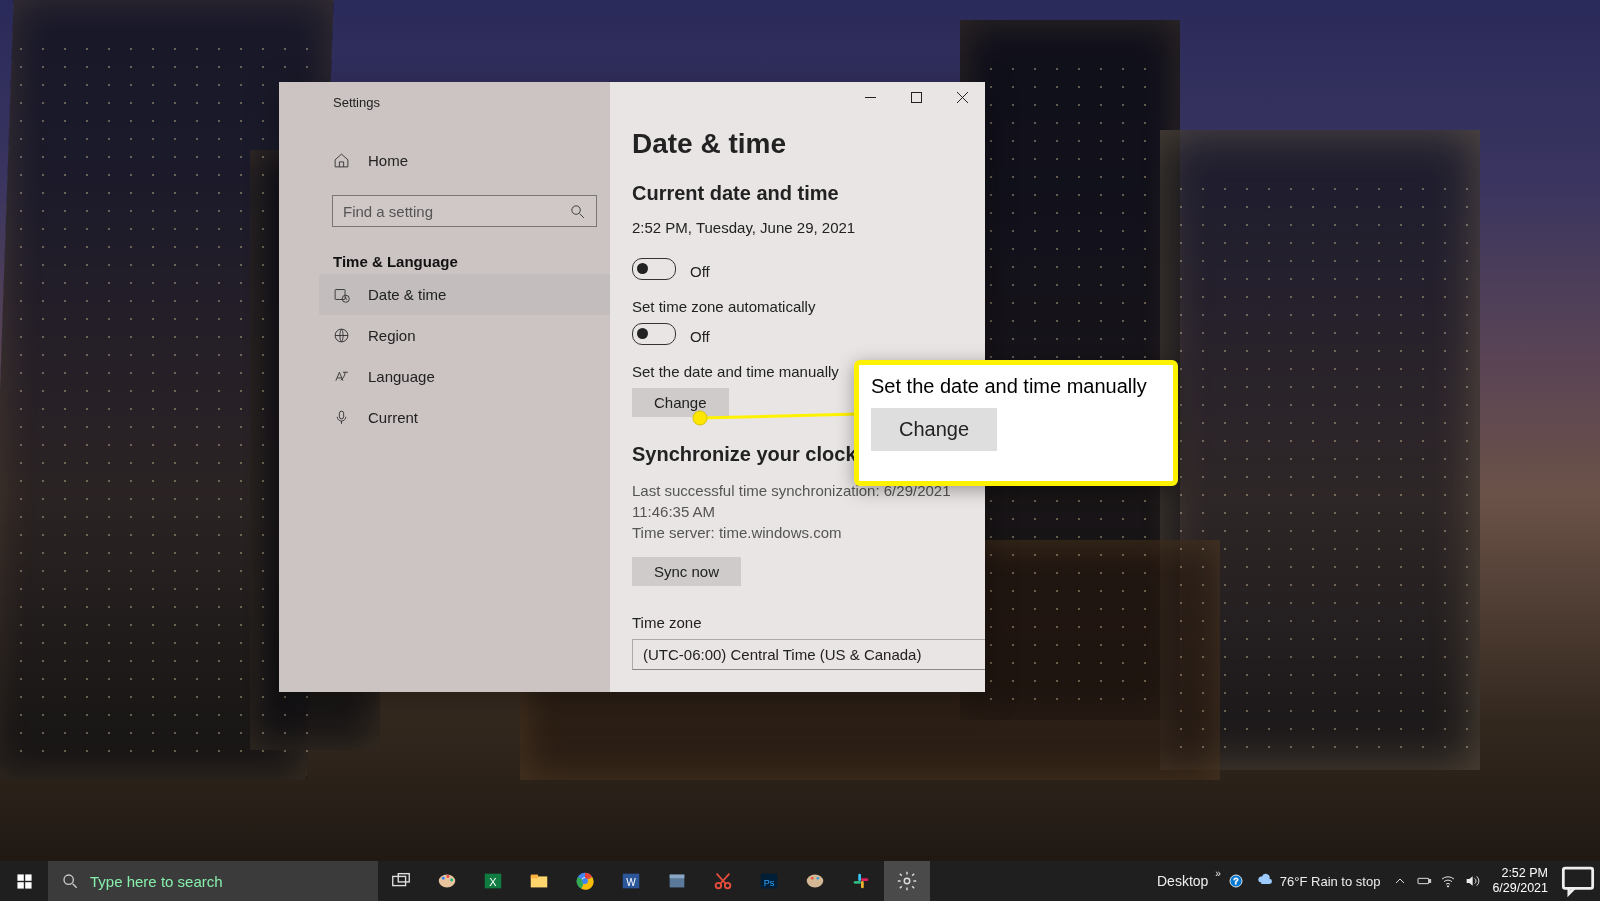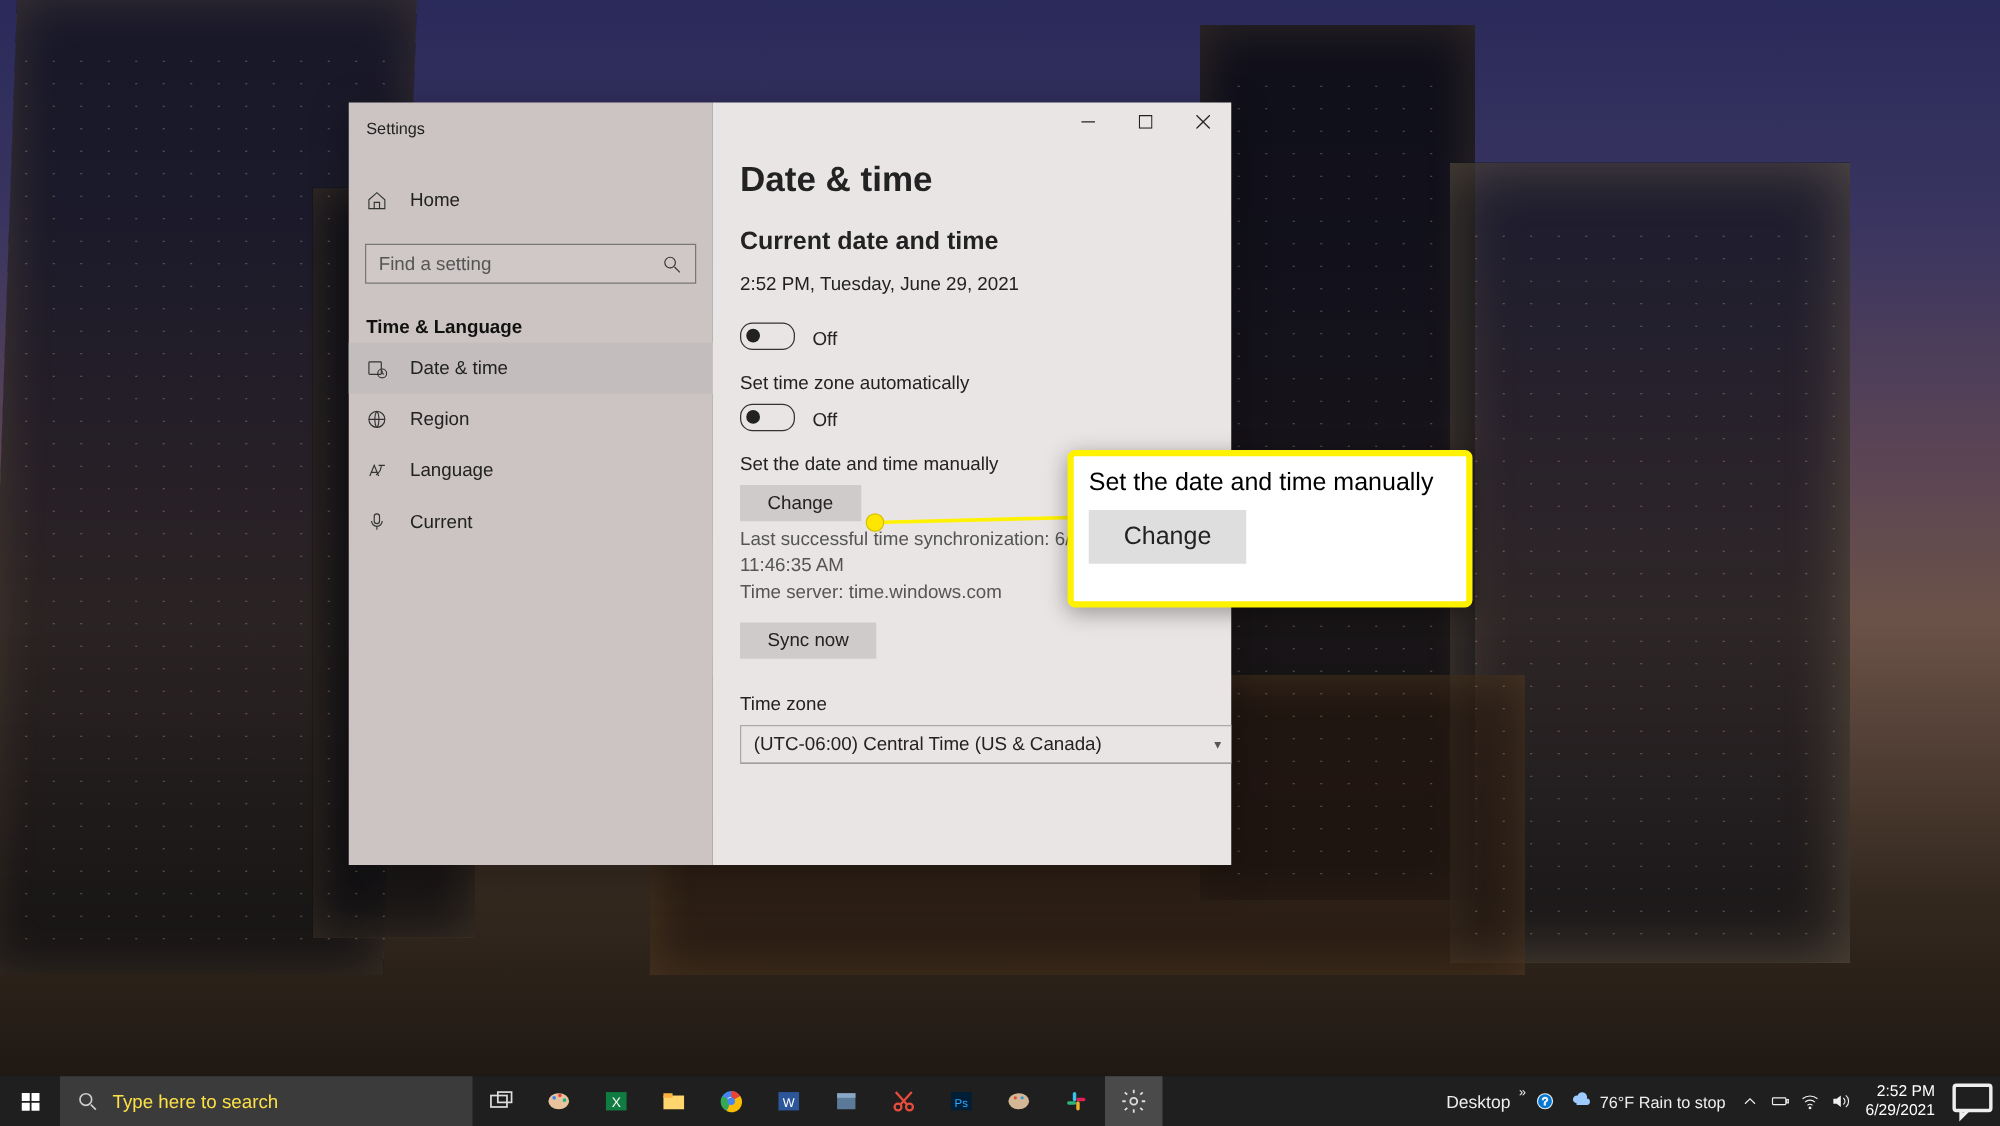--- a/index.html
+++ b/index.html
@@ -12,21 +12,21 @@
 .b4{right:120px;top:130px;width:320px;height:640px;background:rgba(20,20,25,.7);box-shadow:inset 0 0 50px rgba(255,220,150,.25);}
 .b5{left:520px;top:540px;width:700px;height:240px;background:rgba(40,25,15,.6);}
 
 .lights{position:absolute;background-image:radial-gradient(rgba(255,230,180,.35) 1px,transparent 1px);background-size:22px 18px;}
 .l1{left:10px;top:40px;width:300px;height:720px;}
 .l2{right:440px;top:60px;width:180px;height:640px;}
 .l3{right:130px;top:180px;width:300px;height:570px;}
 
 
 .settings{position:absolute;left:279px;top:82px;width:706px;height:610px;display:flex;box-shadow:0 8px 30px rgba(0,0,0,.35);}
-.sidebar{width:291px;background:#cbc4c3;display:flex;flex-direction:column;}
+.sidebar{width:291px;background:#cbc4c3;display:flex;flex-direction:column;padding-left:40px;}
 .sb-title{font-size:13px;color:#222;padding:13px 14px 10px;}
 .sb-home{display:flex;align-items:flex-start;gap:18px;padding:8px 14px 8px 14px;margin-top:24px;font-size:15px;color:#222;cursor:pointer;}
 .sb-search{margin:18px 13px 0 13px;height:30px;border:1px solid #777;background:#cfc8c7;display:flex;align-items:center;padding:0 10px;font-size:15px;color:#555;}
 .sb-search span.ph{flex:1;}
 .sb-section{font-weight:600;font-size:15px;padding:26px 14px 4px;color:#111;}
 .sb-item{display:flex;align-items:center;gap:18px;padding:12px 14px;font-size:15px;color:#222;cursor:pointer;}
 .sb-item.sel{background:#c3bdbd;}
 .icon{width:17px;height:17px;display:inline-flex;align-items:center;justify-content:center;color:#333;}
 .icon svg{width:17px;height:17px;stroke:#333;fill:none;stroke-width:1.3;}
 
@@ -53,21 +53,21 @@
 .callout{position:absolute;left:854px;top:360px;width:290px;height:100px;background:#fff;border:5px solid #fff200;border-radius:6px;box-shadow:0 4px 18px rgba(0,0,0,.35);padding:8px 12px;}
 .callout .t{font-size:20px;margin:2px 0 10px 0;}
 .callout .btn2{background:#dedede;border:none;padding:10px 28px;font-size:20px;color:#222;}
 .leader{position:absolute;left:690px;top:416px;width:170px;height:6px;}
 .leader svg{position:absolute;top:-8px;left:0;}
 
 
 .taskbar{position:absolute;left:0;bottom:0;width:100%;height:40px;background:#1f1f1f;display:flex;align-items:center;color:#fff;font-size:13px;}
 .start{width:48px;height:40px;display:flex;align-items:center;justify-content:center;background:#1f1f1f;cursor:pointer;}
 .start svg{width:17px;height:17px;fill:#fff;}
-.searchbox{width:316px;height:40px;background:#3b3b3b;display:flex;align-items:center;gap:12px;padding-left:14px;color:#fde047;cursor:text;font-size:15px;}
+.searchbox{width:316px;height:40px;background:#3b3b3b;display:flex;align-items:center;gap:12px;padding-left:14px;color:#86efac;cursor:text;font-size:15px;}
 .tb-icon{width:46px;height:40px;display:flex;align-items:center;justify-content:center;cursor:pointer;}
 .tb-icon.active{background:#4a4a4a;}
 .tb-icon svg{width:22px;height:22px;}
 .tb-spacer{flex:1;}
 .tray-text{font-size:13px;color:#eee;padding:0 8px;cursor:pointer;display:flex;align-items:center;gap:6px;text-align:right;}
 .tray-icon{width:24px;height:40px;display:flex;align-items:center;justify-content:center;cursor:pointer;}
 .tray-icon svg{width:16px;height:16px;stroke:#eee;fill:none;stroke-width:1.4;}
 .clock{display:flex;flex-direction:column;align-items:flex-end;justify-content:center;padding:0 8px;cursor:pointer;font-size:12.5px;line-height:1.2;}
 .notif{width:44px;height:40px;display:flex;align-items:center;justify-content:center;cursor:pointer;}
 .desktop-label{font-size:14px;color:#eee;padding:0 6px 0 10px;cursor:pointer;}
@@ -182,20 +182,21 @@
       <div class="toggle">
         <div class="togglebtn">
             <div class="knob"></div>
           </div>
         <span class="togglestate">Off</span>
       </div>
 
       <p class="label">Set the date and time manually</p>
       <button class="btn">Change</button>
 
+      <div class="h3">Synchronize your clock</div>
       <div class="sync">
         <div>Last successful time synchronization: 6/29/2021 11:46:35 AM</div>
         <div>Time server: time.windows.com</div>
       </div>
       <button class="btn">Sync now</button>
 
       <p class="label" style="margin-top:28px">Time zone</p>
       <div class="select">
         <span>(UTC-06:00) Central Time (US &amp; Canada)</span>
         <span style="font-size:11px;color:#555;">▾</span>

